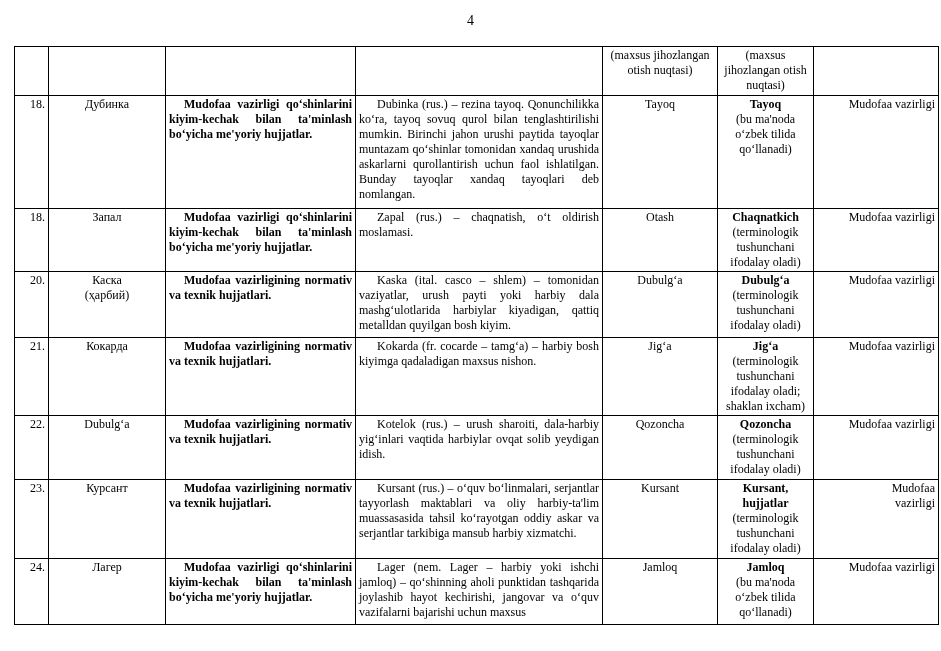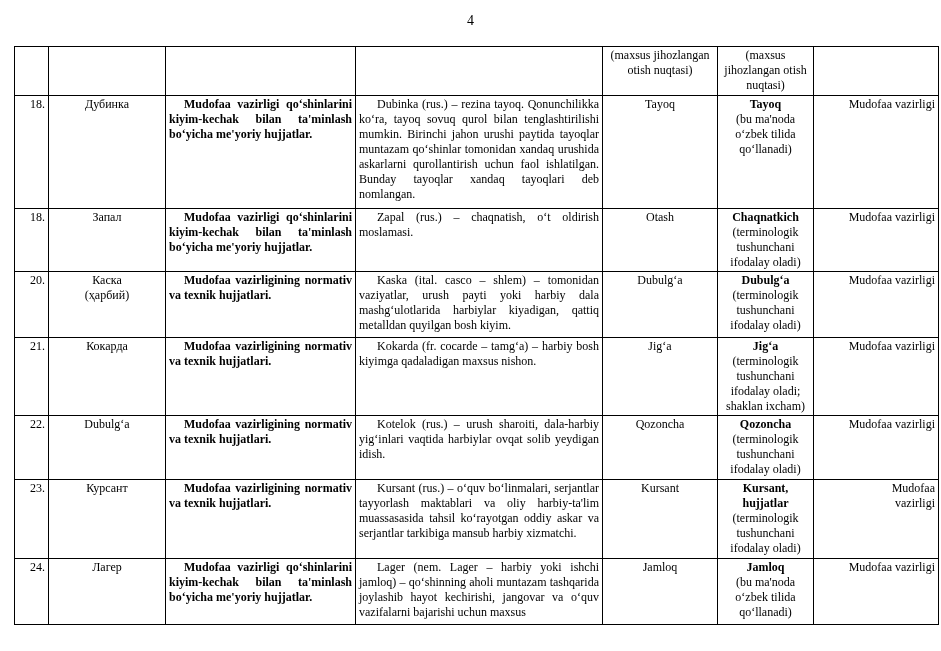--- a/index.html
+++ b/index.html
@@ -151,21 +151,21 @@
         <div>(terminologik tushunchani ifodalay oladi)</div>
       </td>
       <td class="c7">Mudofaa
 vazirligi</td>
     </tr>
 
     <tr style="height:66px">
       <td class="c1">24.</td>
       <td class="c2">Лагер</td>
       <td class="c3">Mudofaa vazirligi qoʻshinlarini kiyim-kechak bilan ta'minlash boʻyicha me'yoriy hujjatlar.</td>
-      <td class="c4">Lager (nem. Lager – harbiy yoki ishchi jamloq) – qoʻshinning aholi muntazam tashqarida joylashib hayot kechirishi, jangovar va oʻquv vazifalarni bajarishi uchun maxsus</td>
+      <td class="c4">Lager (nem. Lager – harbiy yoki ishchi jamloq) – qoʻshinning aholi punktidan tashqarida joylashib hayot kechirishi, jangovar va oʻquv vazifalarni bajarishi uchun maxsus</td>
       <td class="c5">Jamloq</td>
       <td class="c6">
         <span class="rec-term">Jamloq</span>
         <div>(bu ma'noda oʻzbek tilida qoʻllanadi)</div>
       </td>
       <td class="c7">Mudofaa vazirligi</td>
     </tr>
   </tbody>
 </table>
 

